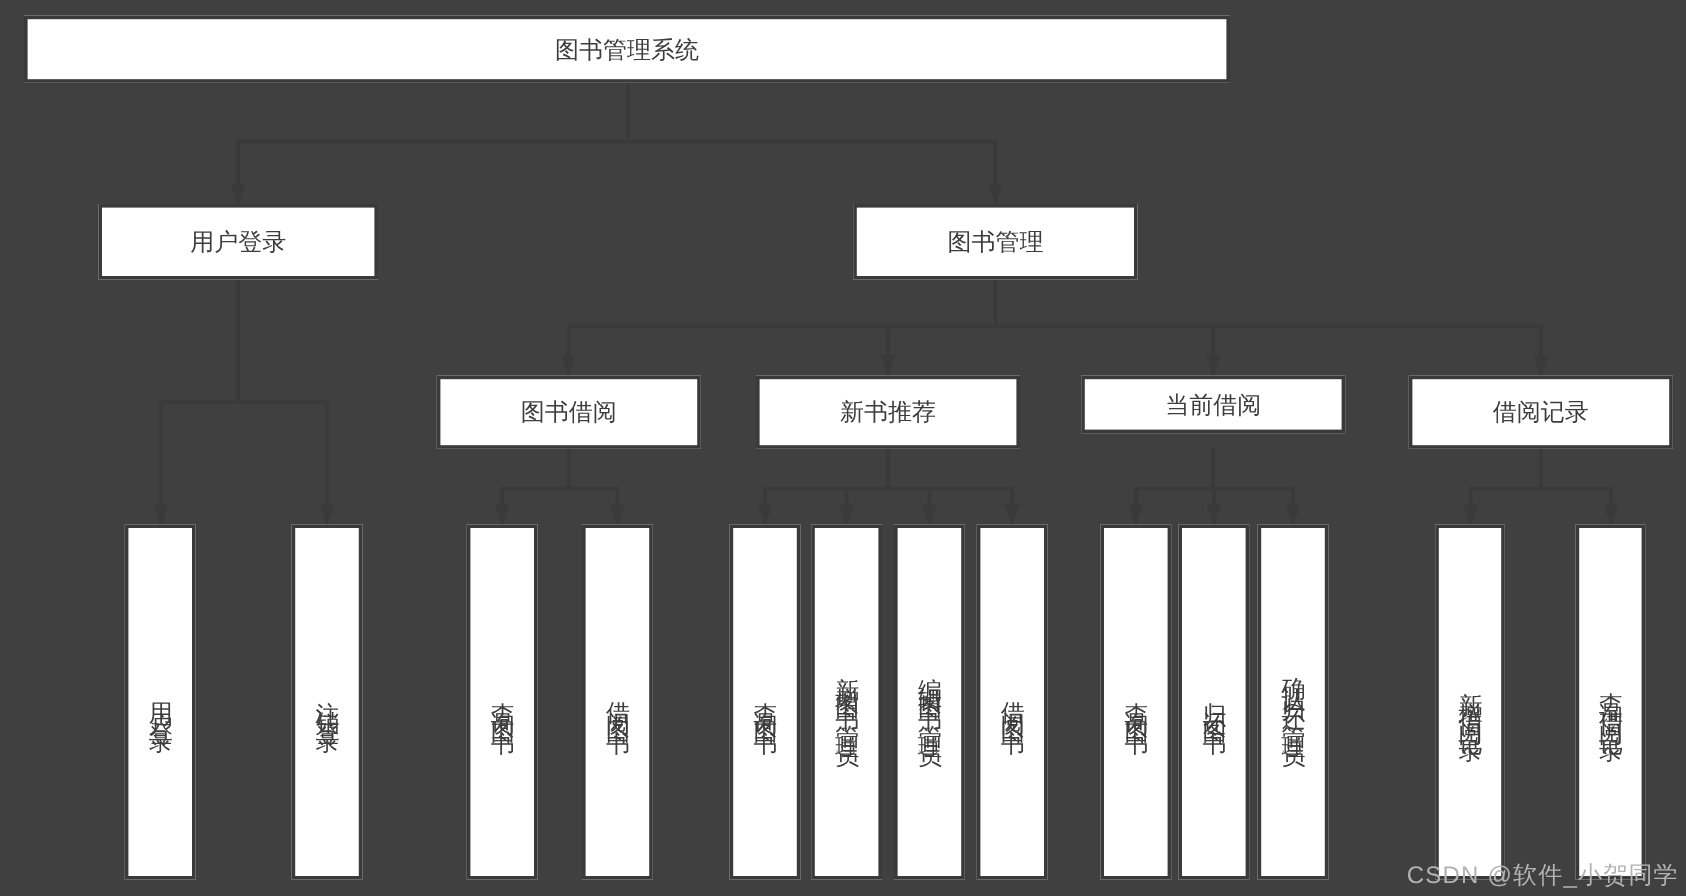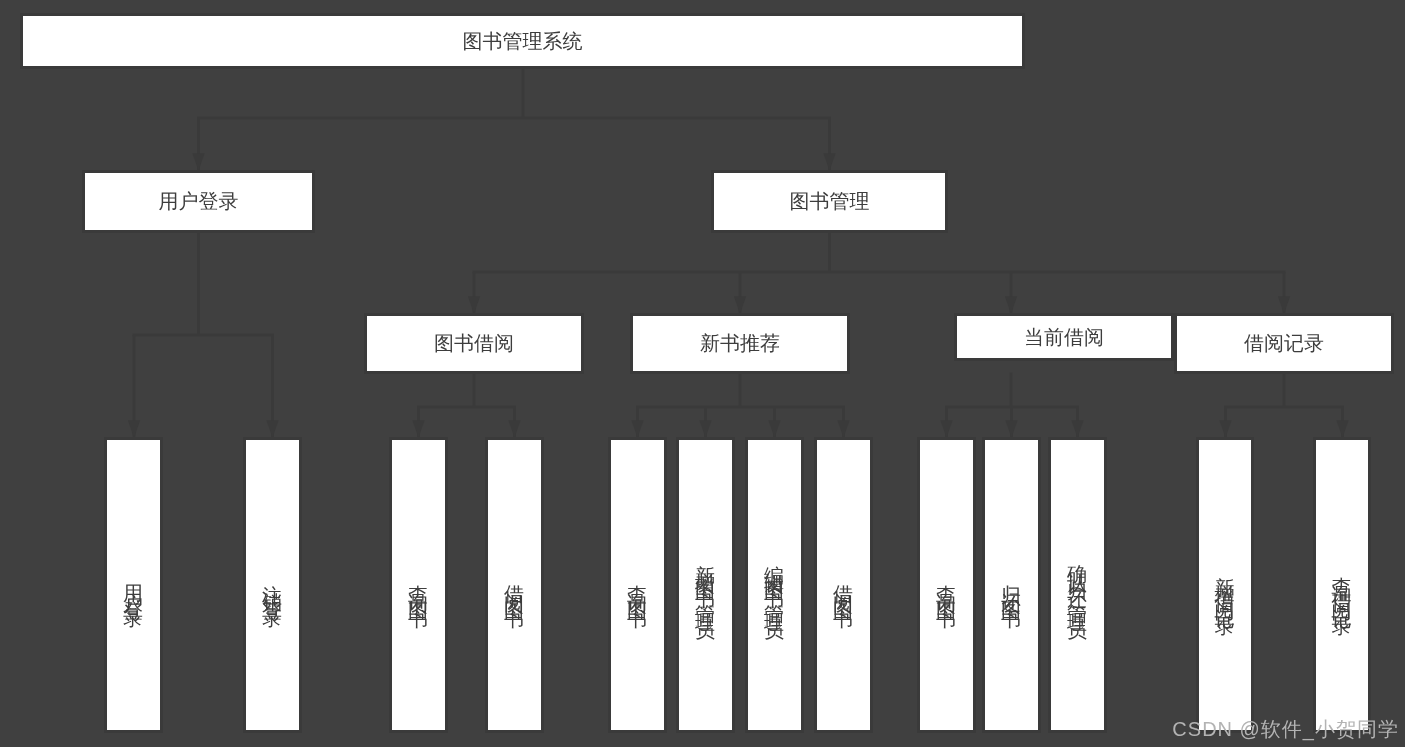--- a/index.html
+++ b/index.html
@@ -92,21 +92,21 @@
   <div class="box" style="left:711px;top:170px;width:237px;height:63px">
     <span>图书管理</span>
   </div>
 
   <div class="box" style="left:364px;top:313px;width:220px;height:61px">
     <span>图书借阅</span>
   </div>
   <div class="box" style="left:630px;top:313px;width:220px;height:61px">
     <span>新书推荐</span>
   </div>
-  <div class="box" style="left:954px;top:313px;width:220px;height:48px">
+  <div class="box" style="left:901px;top:313px;width:220px;height:48px">
     <span>当前借阅</span>
   </div>
   <div class="box" style="left:1174px;top:313px;width:220px;height:61px">
     <span>借阅记录</span>
   </div>
 
   <div class="box" style="left:104px;top:437px;width:59px;height:296px">
     <span class="vtext">用户登录</span>
   </div>
   <div class="box" style="left:243px;top:437px;width:59px;height:296px">

